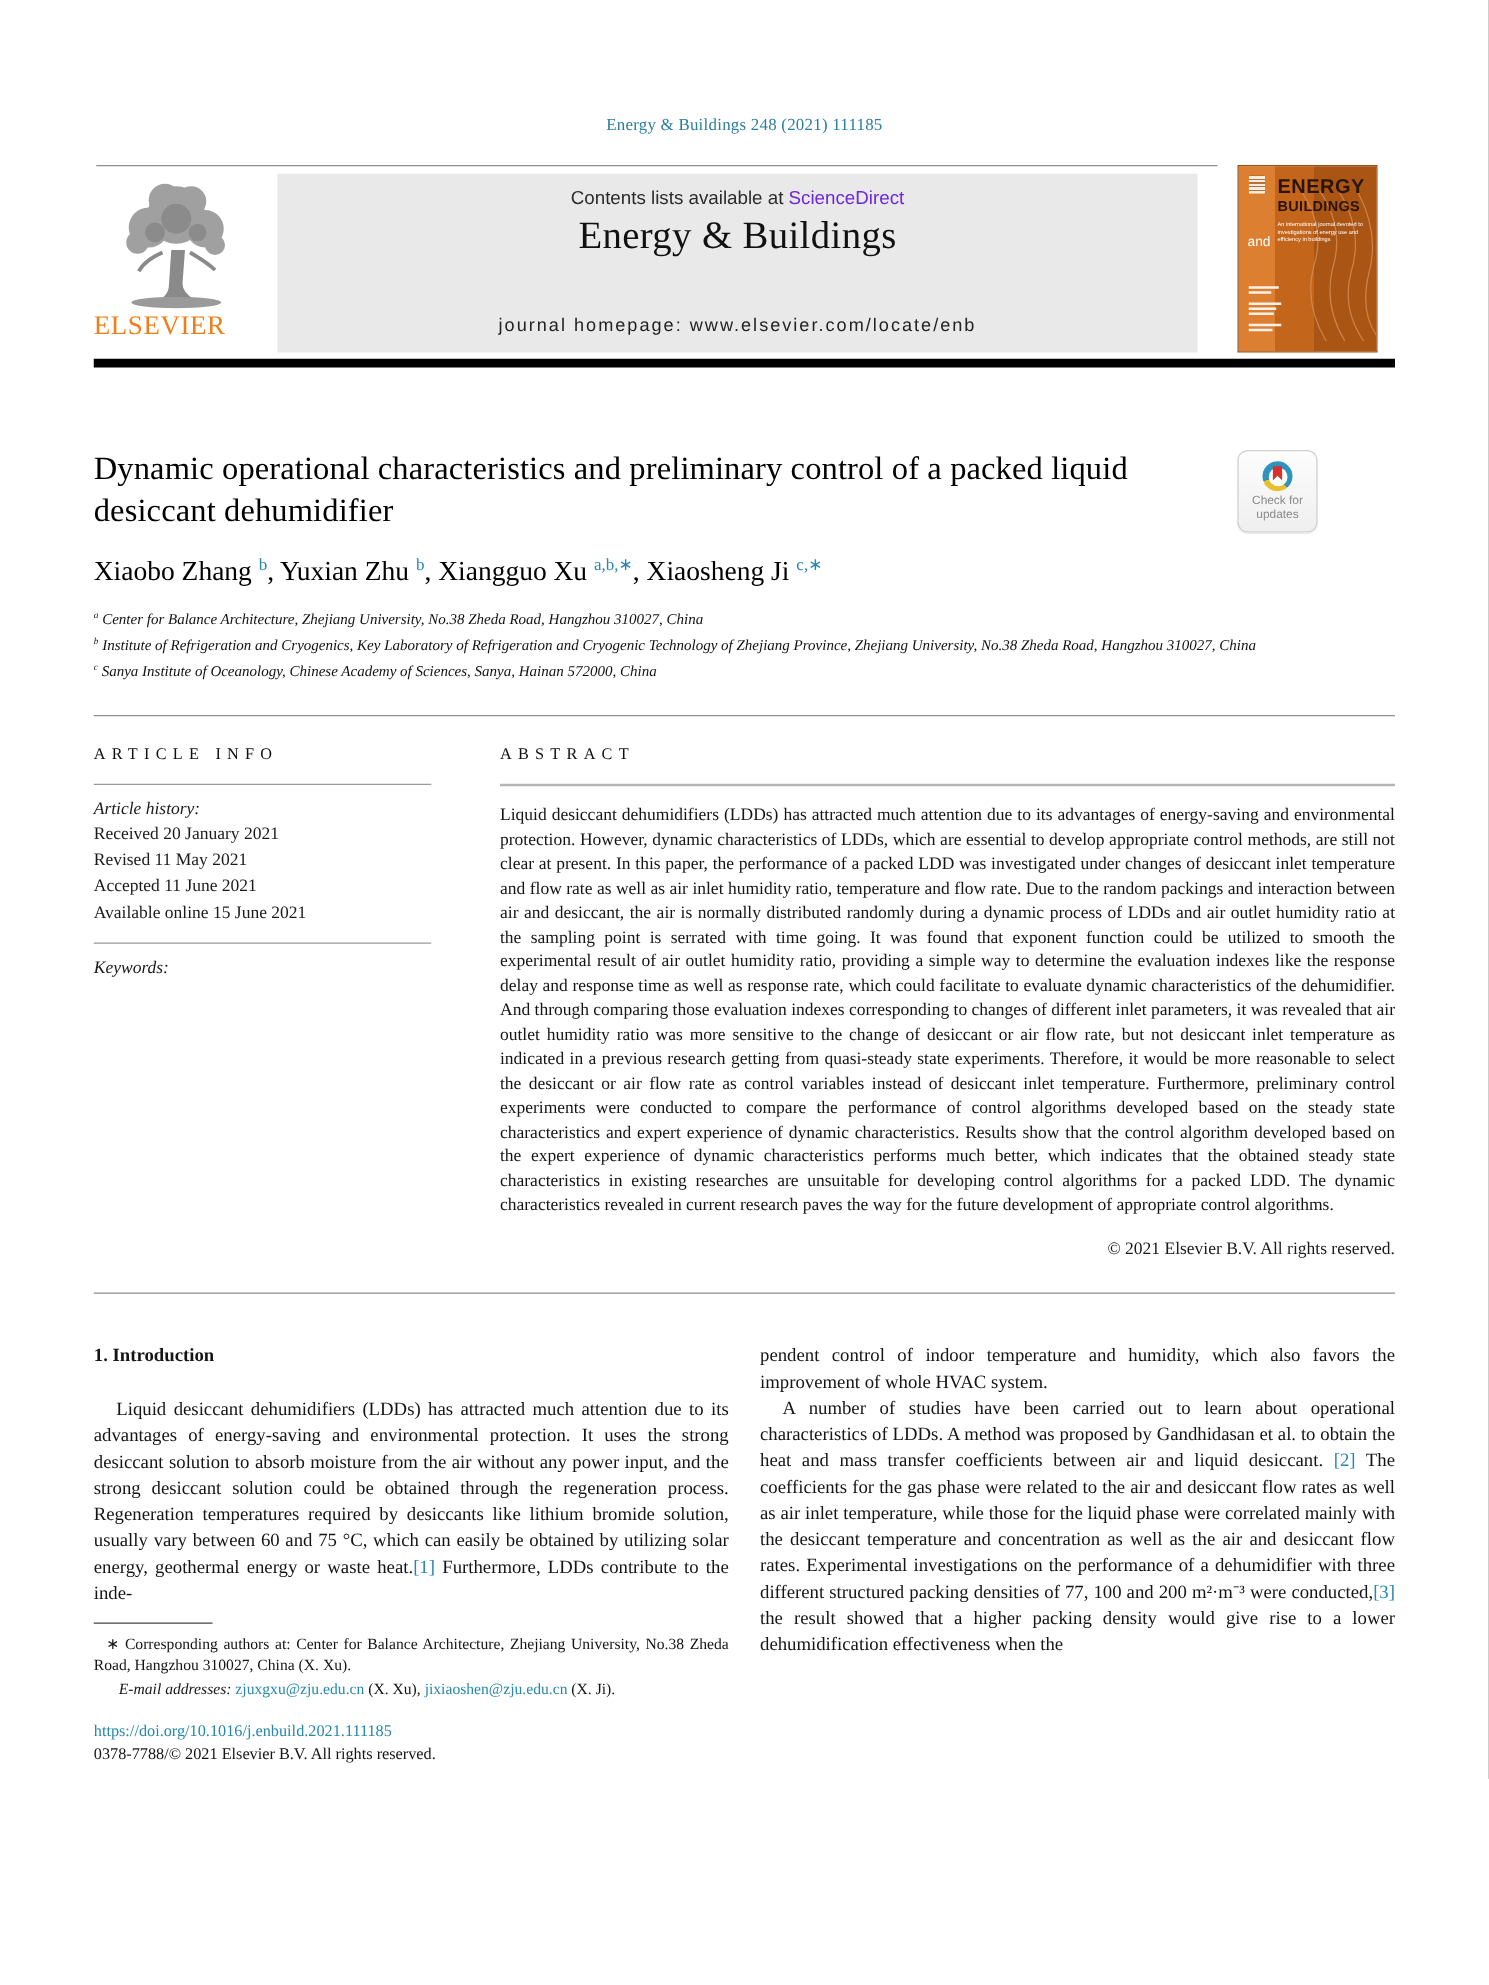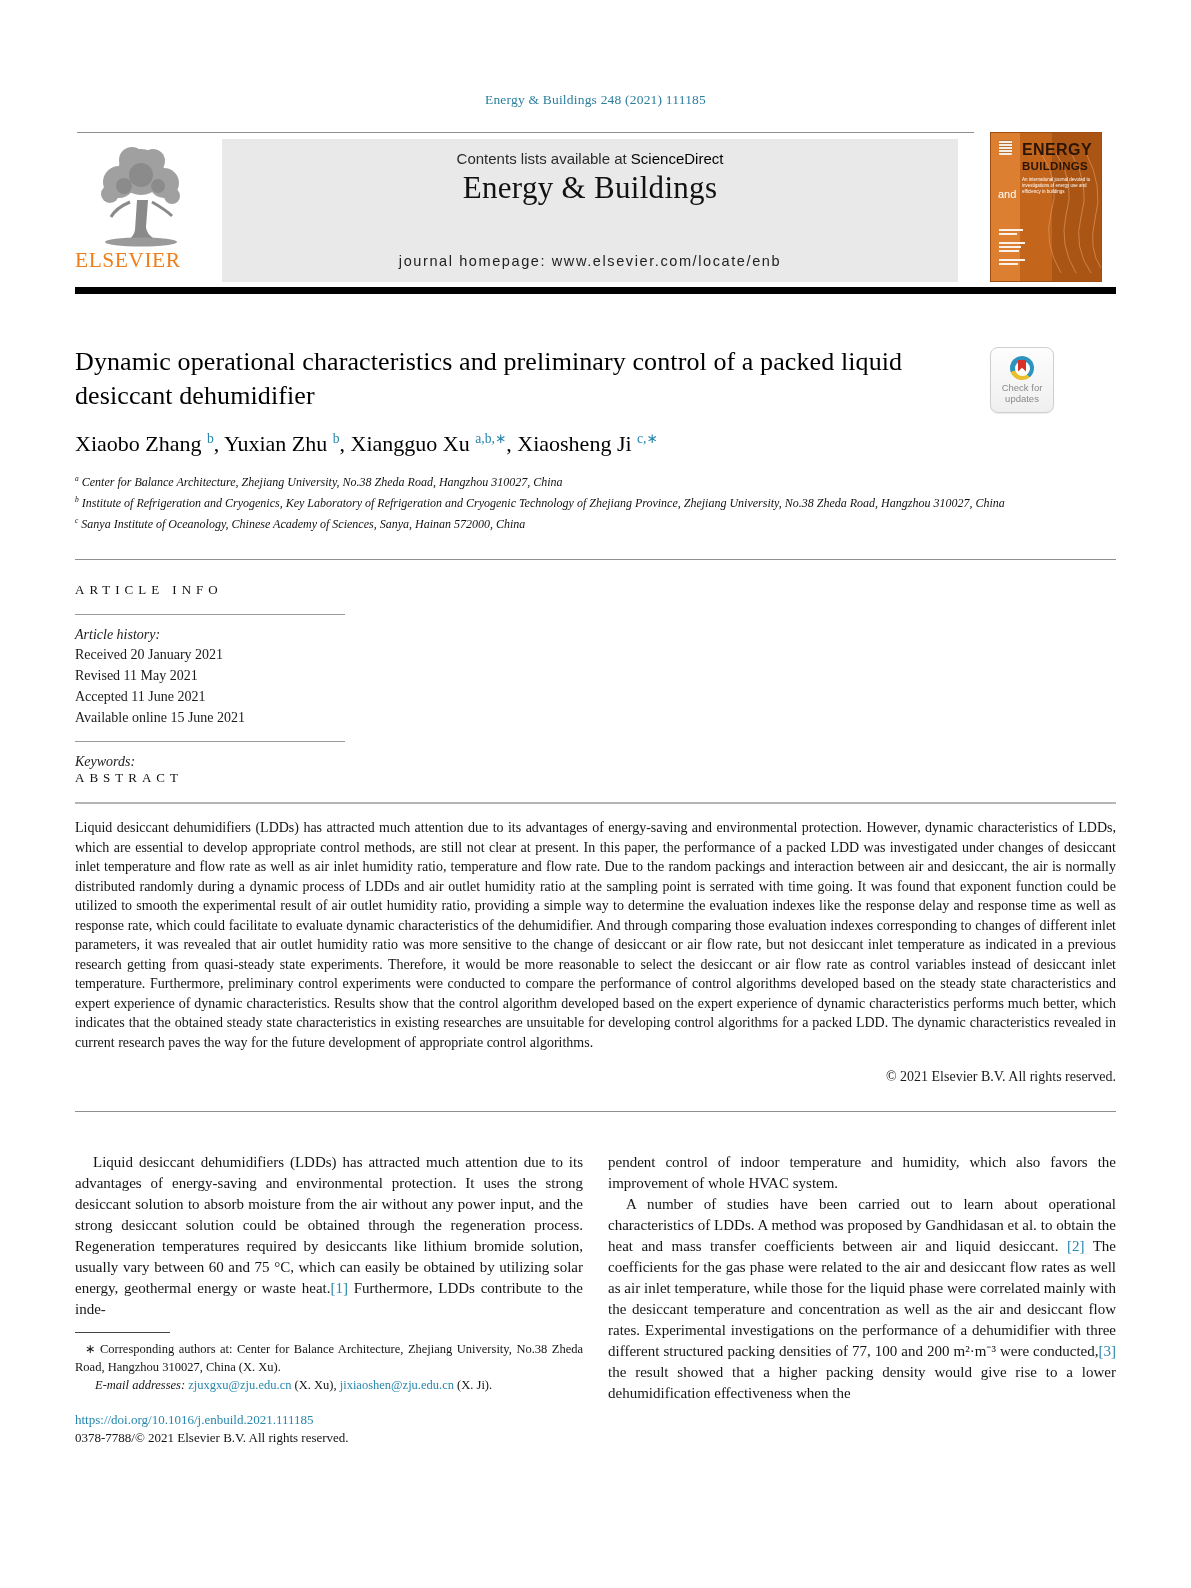--- a/index.html
+++ b/index.html
@@ -34,21 +34,21 @@
     font-family:"Liberation Serif",serif;
   }
   .journal-box{
     position:absolute;left:147px;top:7px;width:736px;height:143px;
     background:#e9e9e9;
     display:flex;flex-direction:column;justify-content:space-between;
     align-items:center;
     padding:11px 0 13px 0;box-sizing:border-box;
   }
   .contents-line{font-family:"Liberation Sans",sans-serif;font-size:15px;color:#2b2b2b;}
-  .sciencedirect-link{color:#000000;}
+  .sciencedirect-link{color:#6d28d9;}
   .journal-title{font-size:31px;color:#111;letter-spacing:.3px;}
   .homepage-line{font-family:"Liberation Sans",sans-serif;font-size:14.5px;color:#222;letter-spacing:1.6px;margin-top:44px;}
 
   
   .cover{
     position:absolute;left:915px;top:0;width:112px;height:150px;
     background:linear-gradient(90deg,#dd7f30 0 26%,#c4651c 26% 55%,#aa5514 55% 100%);
     overflow:hidden;border:1px solid #9c4e13;box-sizing:border-box;
   }
   .cover-contours{position:absolute;right:0;top:20px;opacity:.75;}
@@ -61,21 +61,21 @@
   .cover-energy{position:absolute;left:31px;top:8px;color:#2a1505;font-family:"Liberation Sans",sans-serif;font-weight:bold;font-size:16px;letter-spacing:.4px;}
   .cover-buildings{position:absolute;left:31px;top:27px;color:#2a1505;font-family:"Liberation Sans",sans-serif;font-weight:bold;font-size:11.5px;letter-spacing:.3px;}
   .cover-subtitle{position:absolute;left:31px;top:44px;width:74px;color:#ffffff;font-family:"Liberation Sans",sans-serif;font-size:4.5px;line-height:1.35;}
   .cover-bars{position:absolute;left:8px;top:96px;width:30px;}
   .cover-bars .bar{height:2px;background:#ffffff;opacity:.9;margin-bottom:2px;}
   .cover-bars .gap{height:5px;}
 
   .black-bar{height:7px;background:#000;margin-top:5px;}
 
   
-  .title-row{position:relative;margin-top:51px;}
+  .title-row{position:relative;margin-top:64px;}
   .article-title{
     font-size:26px;font-weight:400;line-height:34px;color:#000;
     width:890px;margin:0;letter-spacing:.1px;
   }
   .update-badge{
     position:absolute;left:915px;top:2px;width:62px;height:64px;
     border:1px solid #cfcfcf;border-radius:8px;
     background:linear-gradient(#fdfdfd,#efefef);
     display:flex;flex-direction:column;align-items:center;justify-content:center;
     box-shadow:0 1px 1px rgba(0,0,0,.08);
@@ -100,21 +100,21 @@
 
   .seg-link{color:#2787ad;}
   .seg-sup{vertical-align:super;font-size:62%;}
   .seg-suplink{vertical-align:super;font-size:62%;color:#2787ad;font-style:normal;}
   .seg-i{font-style:italic;}
 
   .hr-gray{height:1px;background:#8f8f8f;border:none;margin:0;}
   .divider-top{margin-top:26px;}
 
   
-  .info-row{display:flex;padding-top:22px;flex-direction:column;}
+  .info-row{display:flex;padding-top:22px;}
   .info-col{width:270px;margin-right:55px;flex:none;}
   .abs-col{flex:1;}
   .col-heading{
     font-size:13px;letter-spacing:5px;color:#111;
   }
   .heading-rule{height:1px;background:#9a9a9a;margin-top:16px;}
   .abs-rule{height:2px;background:#b5b5b5;margin-top:16px;}
   .info-label{font-style:italic;font-size:14px;margin-top:12px;}
   .info-list{font-size:14px;line-height:21px;margin-top:1px;}
   .info-rule2{height:1px;background:#9a9a9a;margin-top:13px;}
@@ -262,20 +262,21 @@
         <div class="abs-rule"></div>
         <div class="abstract-text">Liquid desiccant dehumidifiers (LDDs) has attracted much attention due to its advantages of energy-saving and environmental protection. However, dynamic characteristics of LDDs, which are essential to develop appropriate control methods, are still not clear at present. In this paper, the performance of a packed LDD was investigated under changes of desiccant inlet temperature and flow rate as well as air inlet humidity ratio, temperature and flow rate. Due to the random packings and interaction between air and desiccant, the air is normally distributed randomly during a dynamic process of LDDs and air outlet humidity ratio at the sampling point is serrated with time going. It was found that exponent function could be utilized to smooth the experimental result of air outlet humidity ratio, providing a simple way to determine the evaluation indexes like the response delay and response time as well as response rate, which could facilitate to evaluate dynamic characteristics of the dehumidifier. And through comparing those evaluation indexes corresponding to changes of different inlet parameters, it was revealed that air outlet humidity ratio was more sensitive to the change of desiccant or air flow rate, but not desiccant inlet temperature as indicated in a previous research getting from quasi-steady state experiments. Therefore, it would be more reasonable to select the desiccant or air flow rate as control variables instead of desiccant inlet temperature. Furthermore, preliminary control experiments were conducted to compare the performance of control algorithms developed based on the steady state characteristics and expert experience of dynamic characteristics. Results show that the control algorithm developed based on the expert experience of dynamic characteristics performs much better, which indicates that the obtained steady state characteristics in existing researches are unsuitable for developing control algorithms for a packed LDD. The dynamic characteristics revealed in current research paves the way for the future development of appropriate control algorithms.</div>
         <div class="abstract-copyright">© 2021 Elsevier B.V. All rights reserved.</div>
       </div>
     </div>
 
     <hr class="hr-gray divider-top">
 
     <div class="body-row">
       <div class="body-col left">
+        <h2 class="section-heading">1. Introduction</h2>
         <p class="para indent"><span>Liquid desiccant dehumidifiers (LDDs) has attracted much attention due to its advantages of energy-saving and environmental protection. It uses the strong desiccant solution to absorb moisture from the air without any power input, and the strong desiccant solution could be obtained through the regeneration process. Regeneration temperatures required by desiccants like lithium bromide solution, usually vary between 60 and 75 °C, which can easily be obtained by utilizing solar energy, geothermal energy or waste heat.</span><span class="seg-link">[1]</span><span> Furthermore, LDDs contribute to the inde-</span></p>
 
         <div class="footnote">
           <div class="footnote-rule"></div>
           <div class="footnote-text footnote-line1"><span>∗ Corresponding authors at: Center for Balance Architecture, Zhejiang University, No.38 Zheda Road, Hangzhou 310027, China (X. Xu).</span></div>
           <div class="footnote-text footnote-line2"><span class="seg-i">E-mail addresses: </span><span class="seg-link">zjuxgxu@zju.edu.cn</span><span> (X. Xu), </span><span class="seg-link">jixiaoshen@zju.edu.cn</span><span> (X. Ji).</span></div>
         </div>
 
         <div class="footer-block">
           <div class="doi-line">https://doi.org/10.1016/j.enbuild.2021.111185</div>

